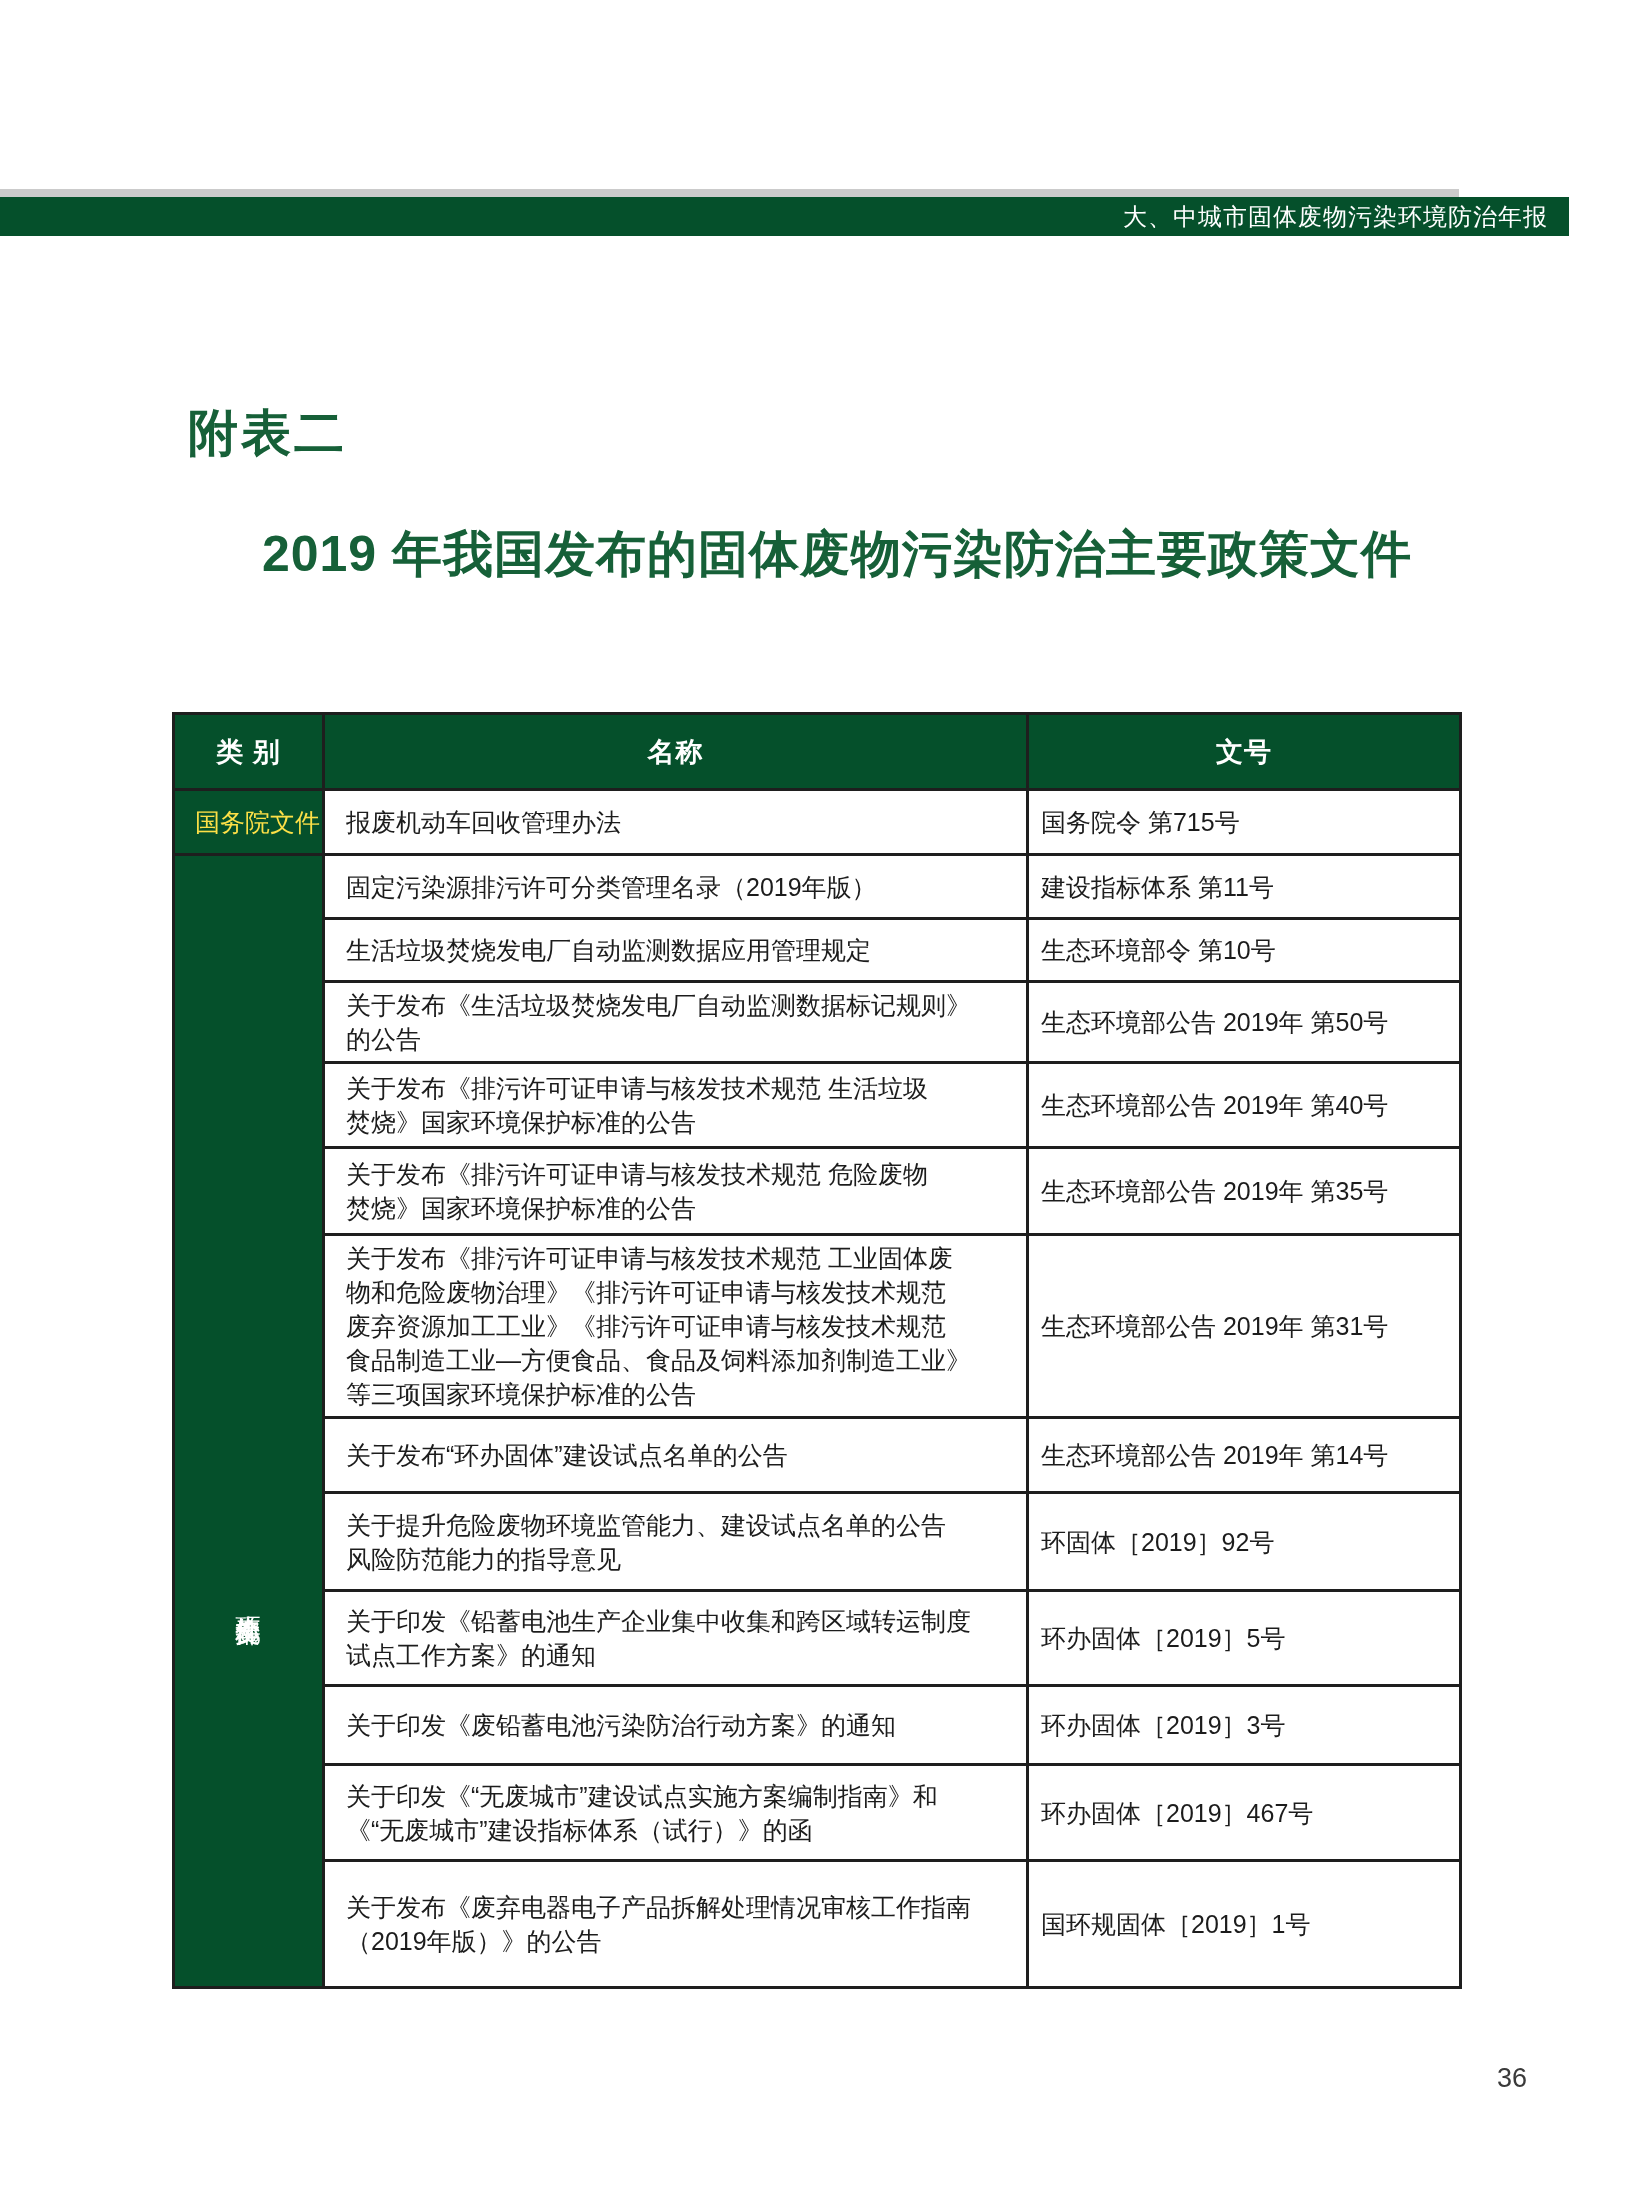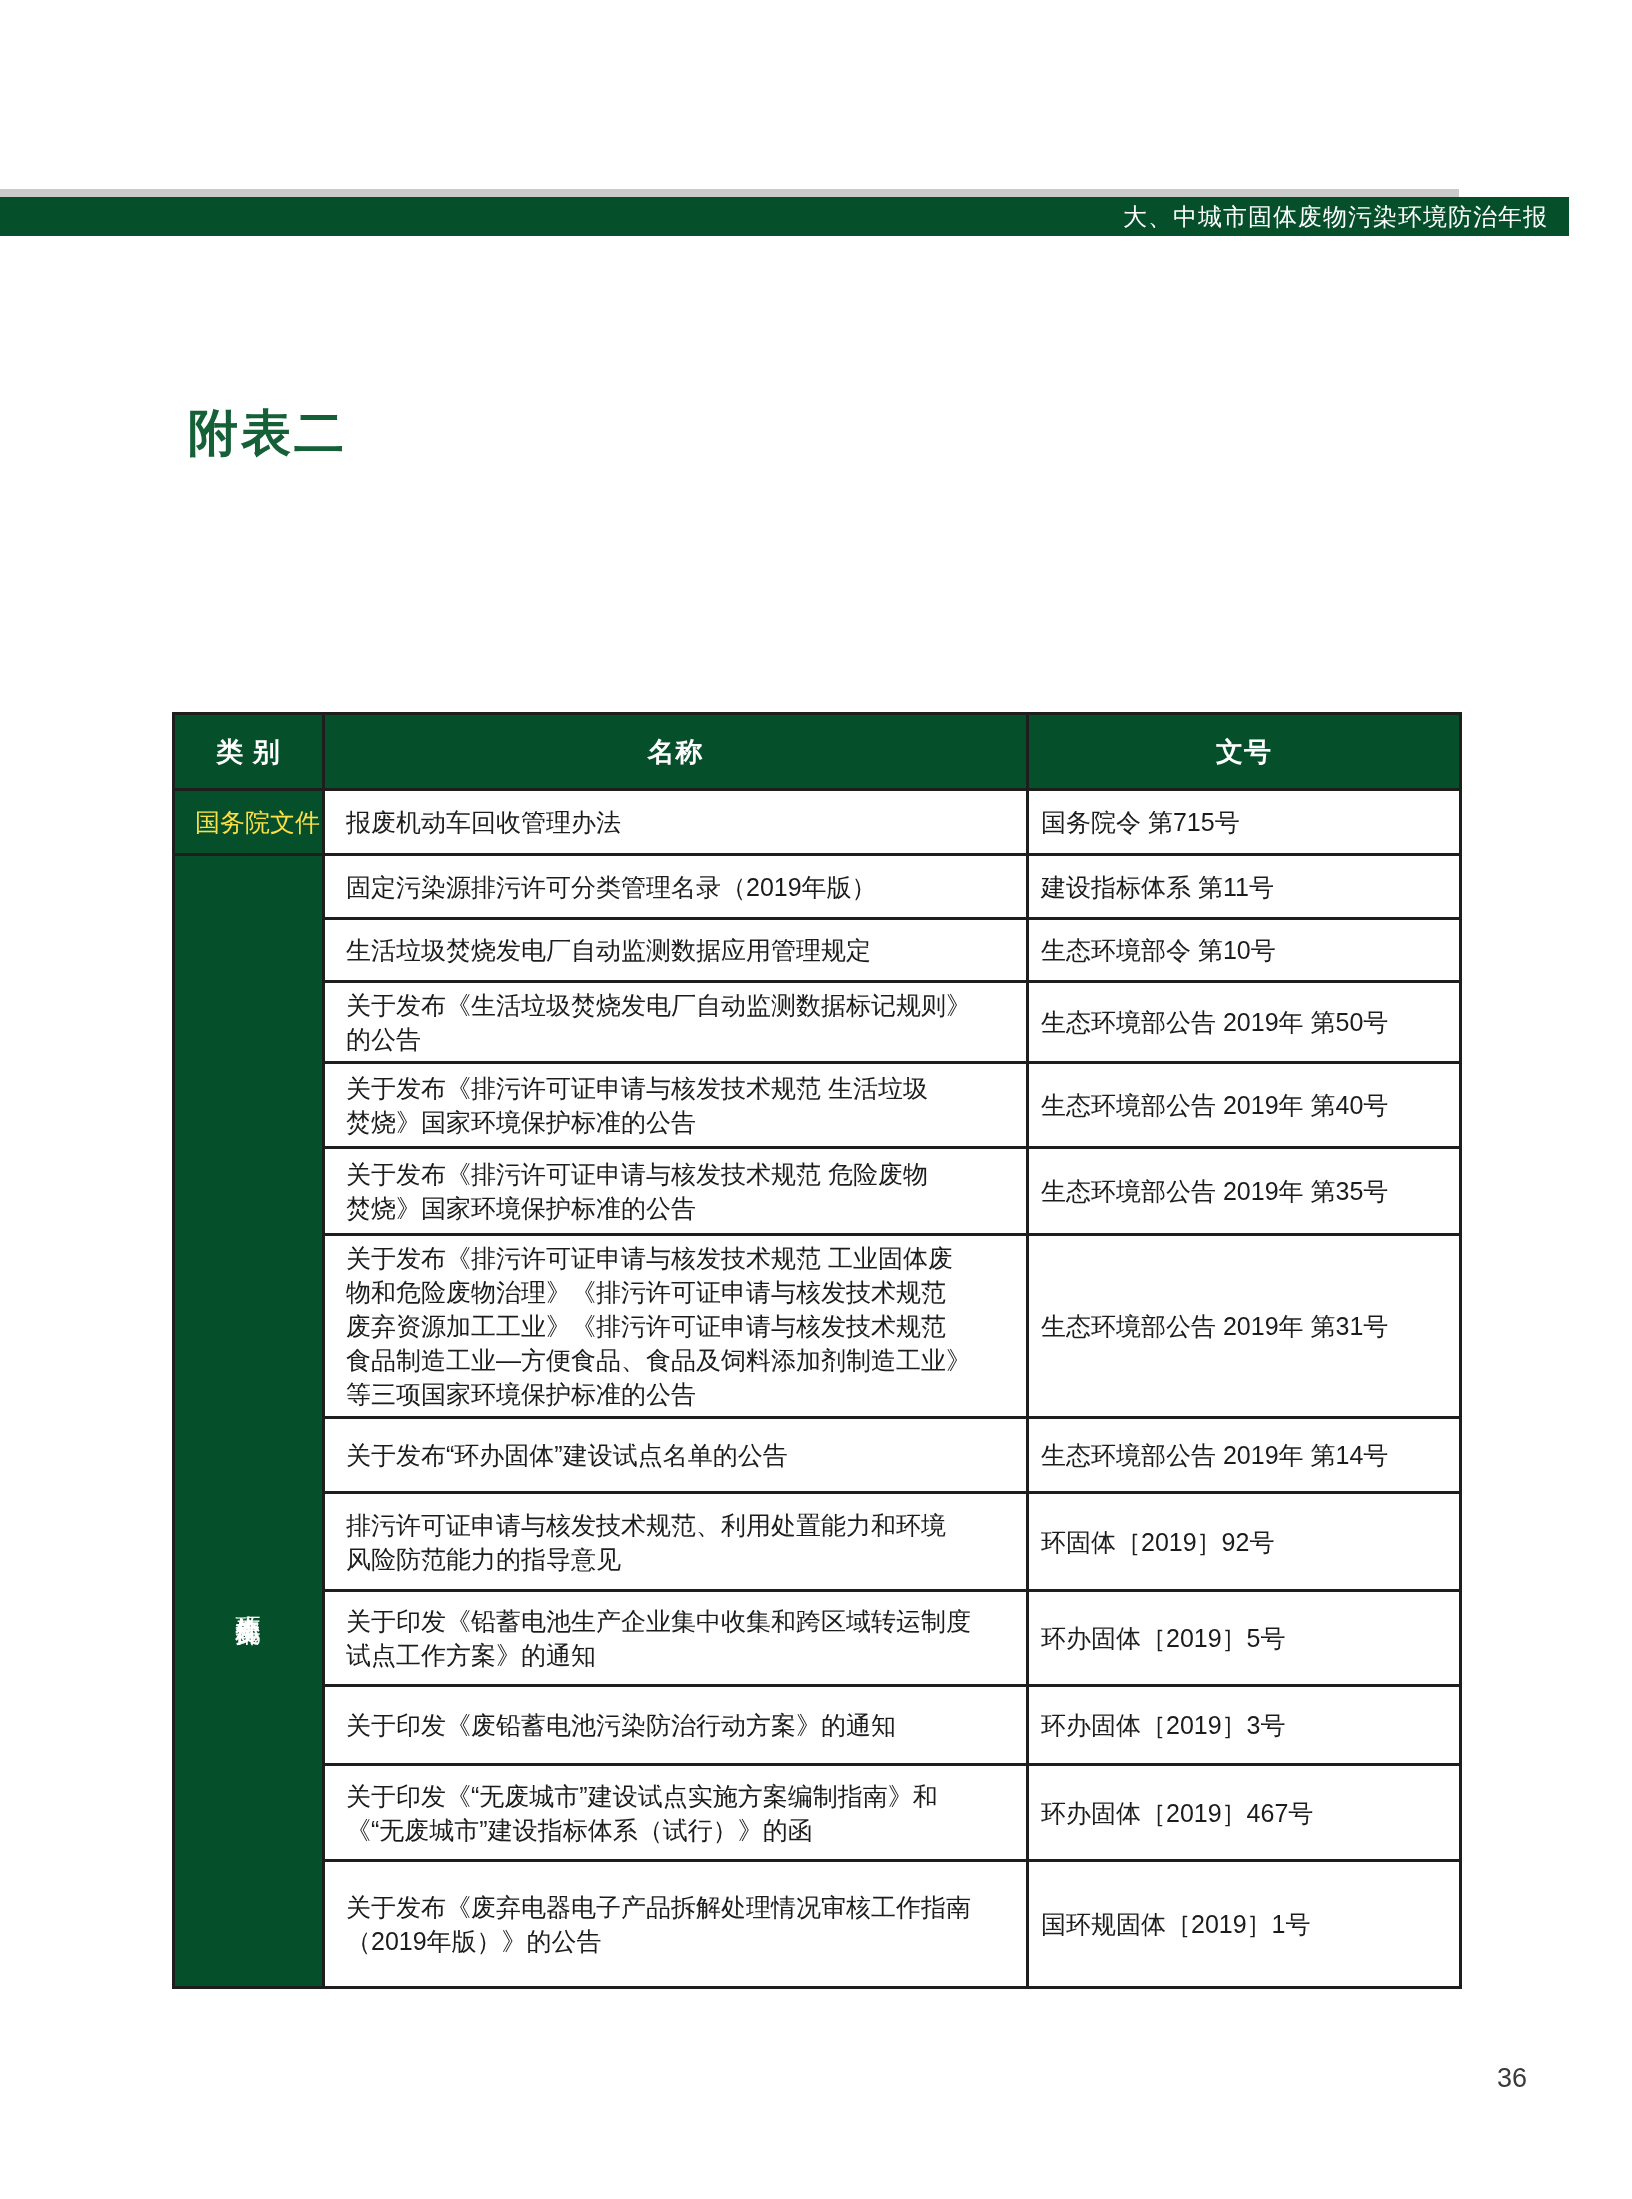--- a/index.html
+++ b/index.html
@@ -95,20 +95,21 @@
 <body>
 
 <div id="page">
 
   <div class="banner-gray"></div>
   <div class="banner-green">
     <span class="banner-title">大、中城市固体废物污染环境防治年报</span>
   </div>
 
   <div class="section-label">附表二</div>
+  <div class="main-title">2019 年我国发布的固体废物污染防治主要政策文件</div>
 
   <table class="policy">
     <colgroup>
       <col style="width:150px">
       <col style="width:704px">
       <col style="width:433px">
     </colgroup>
     <tbody>
       <tr style="height:76px">
         <th>类 别</th>
@@ -154,21 +155,21 @@
 废弃资源加工工业》《排污许可证申请与核发技术规范
 食品制造工业—方便食品、食品及饲料添加剂制造工业》
 等三项国家环境保护标准的公告</td>
         <td class="doc">生态环境部公告 2019年 第31号</td>
       </tr>
       <tr style="height:75px">
         <td class="name">关于发布“环办固体”建设试点名单的公告</td>
         <td class="doc">生态环境部公告 2019年 第14号</td>
       </tr>
       <tr style="height:98px">
-        <td class="name">排污许可证申请与核发技术规范、利用处置能力和环境
+        <td class="name">关于提升危险废物环境监管能力、建设试点名单的公告
 风险防范能力的指导意见</td>
         <td class="doc">环固体［2019］92号</td>
       </tr>
       <tr style="height:95px">
         <td class="name">关于印发《铅蓄电池生产企业集中收集和跨区域转运制度
 试点工作方案》的通知</td>
         <td class="doc">环办固体［2019］5号</td>
       </tr>
       <tr style="height:79px">
         <td class="name">关于印发《废铅蓄电池污染防治行动方案》的通知</td>

